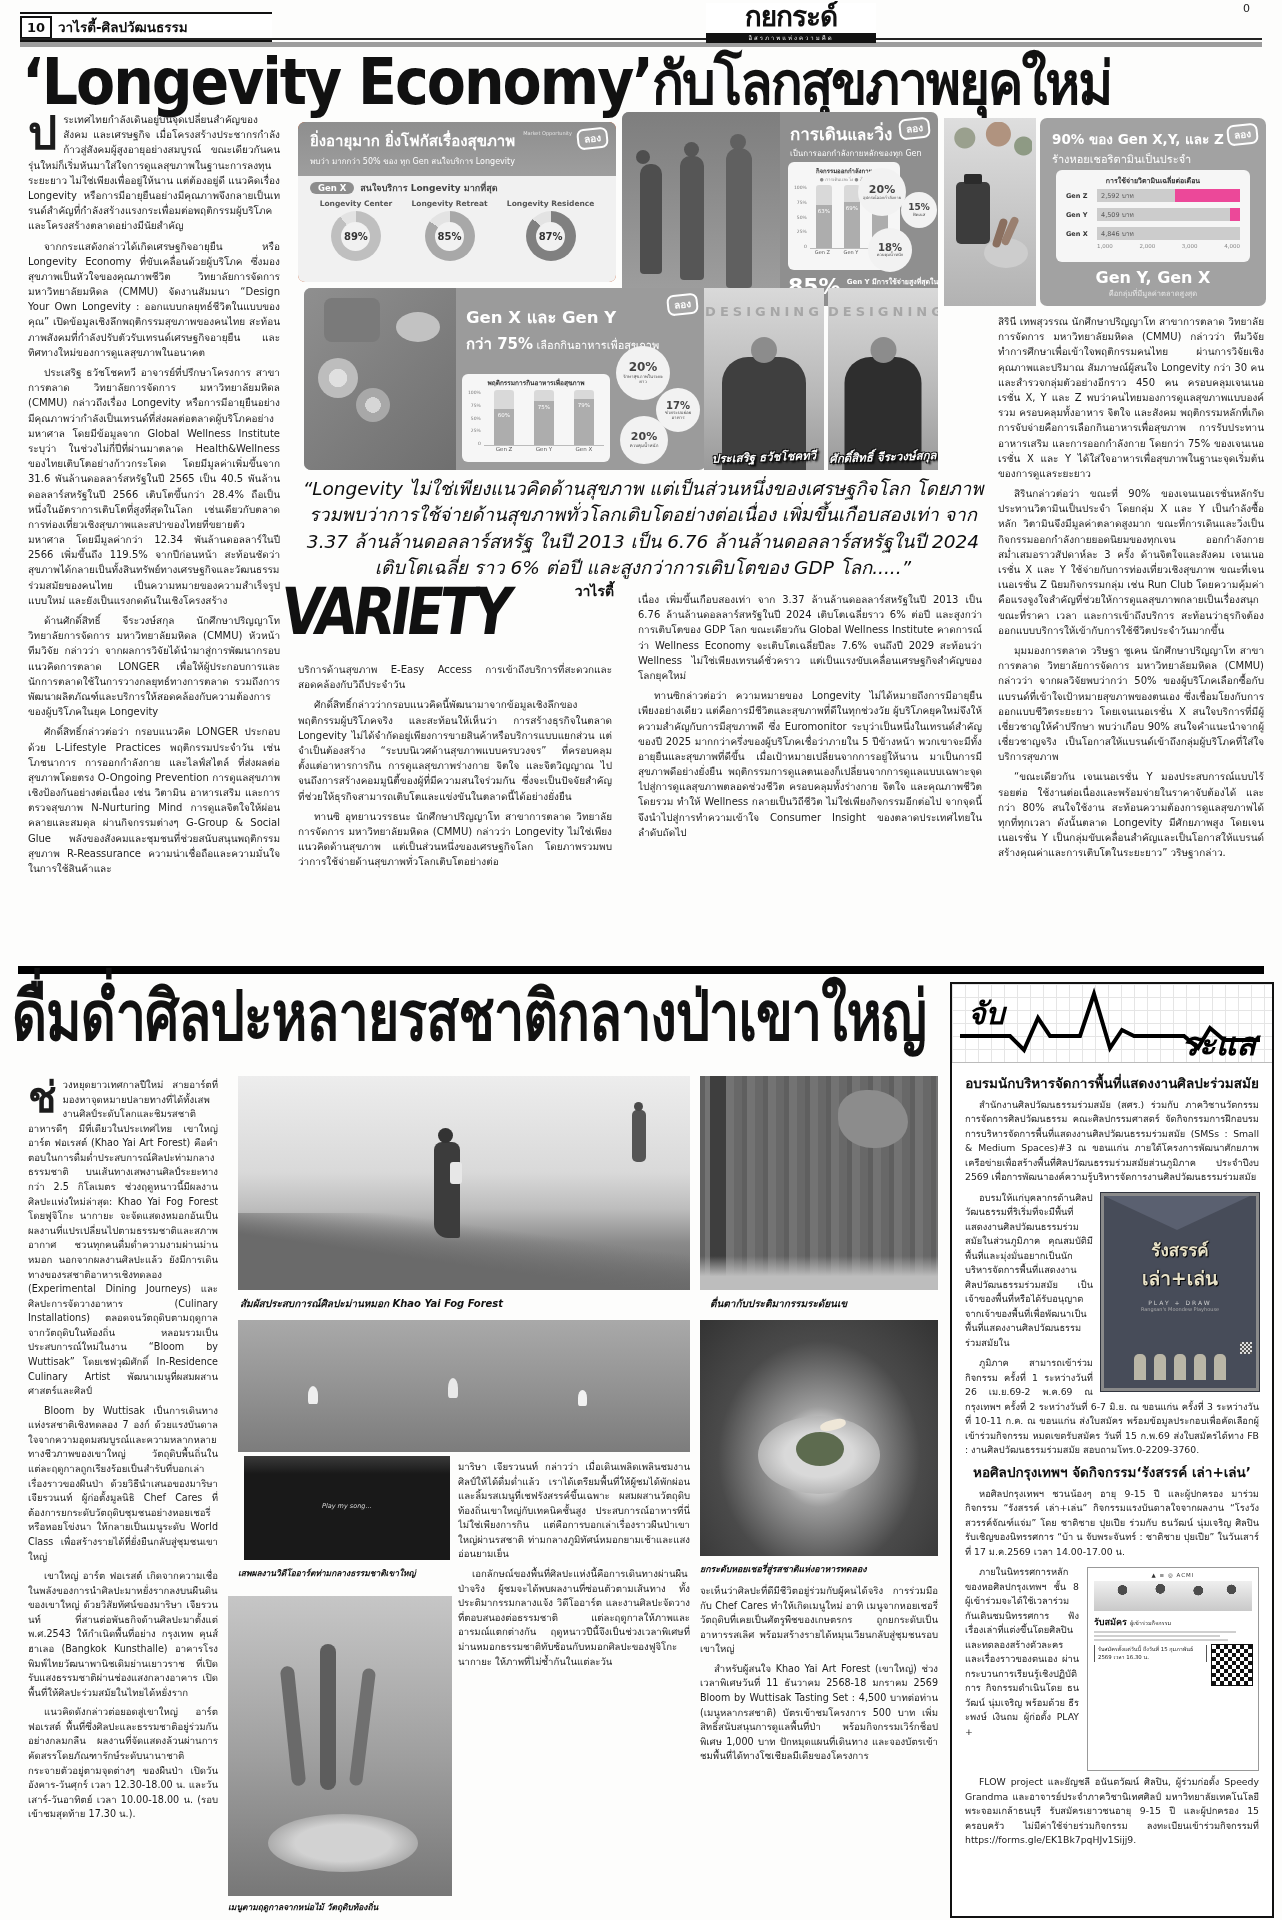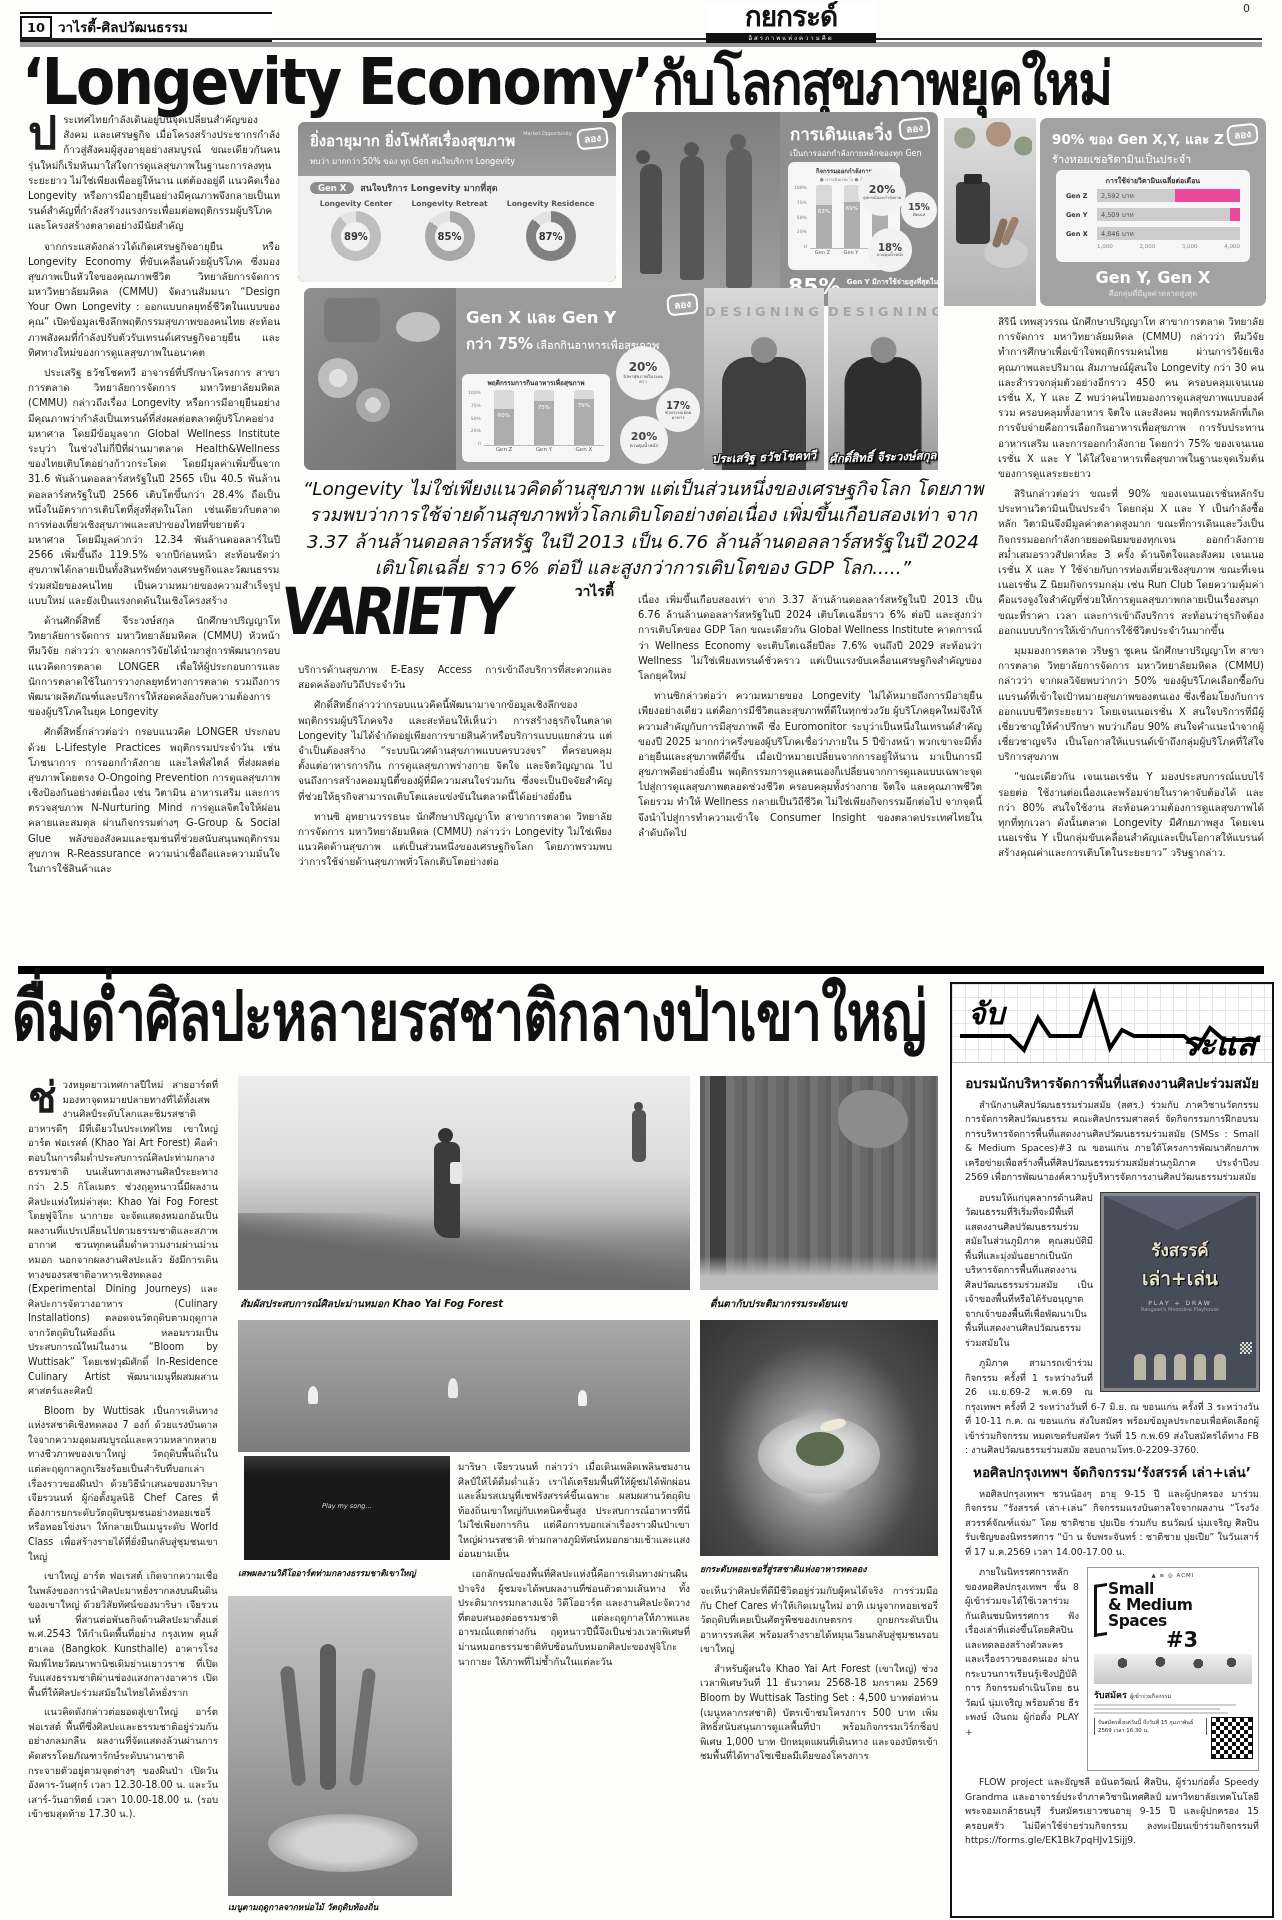--- a/index.html
+++ b/index.html
@@ -477,26 +477,20 @@
             <i></i>
           </div>
         <div class="pqr"></div>
       </div>
       <p>อบรมให้แก่บุคลากรด้านศิลปวัฒนธรรมที่ริเริ่มที่จะมีพื้นที่แสดงงานศิลปวัฒนธรรมร่วมสมัยในส่วนภูมิภาค คุณสมบัติมีพื้นที่และมุ่งมั่นอยากเป็นนักบริหารจัดการพื้นที่แสดงงานศิลปวัฒนธรรมร่วมสมัย เป็นเจ้าของพื้นที่หรือได้รับอนุญาตจากเจ้าของพื้นที่เพื่อพัฒนาเป็นพื้นที่แสดงงานศิลปวัฒนธรรมร่วมสมัยใน</p>
       <p>ภูมิภาค สามารถเข้าร่วมกิจกรรม ครั้งที่ 1 ระหว่างวันที่ 26 เม.ย.69-2 พ.ค.69 ณ กรุงเทพฯ ครั้งที่ 2 ระหว่างวันที่ 6-7 มิ.ย. ณ ขอนแก่น ครั้งที่ 3 ระหว่างวันที่ 10-11 ก.ค. ณ ขอนแก่น ส่งใบสมัคร พร้อมข้อมูลประกอบเพื่อคัดเลือกผู้เข้าร่วมกิจกรรม หมดเขตรับสมัคร วันที่ 15 ก.พ.69 ส่งใบสมัครได้ทาง FB : งานศิลปวัฒนธรรมร่วมสมัย สอบถามโทร.0-2209-3760.</p>
       <h3>หอศิลปกรุงเทพฯ จัดกิจกรรม‘รังสรรค์ เล่า+เล่น’</h3>
       <p class="noindent">หอศิลปกรุงเทพฯ ชวนน้องๆ อายุ 9-15 ปี และผู้ปกครอง มาร่วมกิจกรรม “รังสรรค์ เล่า+เล่น” กิจกรรมแรงบันดาลใจจากผลงาน “โรงวังสวรรค์จัณฑ์แจ่ม” โดย ชาติชาย ปุยเปีย ร่วมกับ ธนวัฒน์ นุ่มเจริญ ศิลปินรับเชิญของนิทรรศการ “บ้า น จับพระจันทร์ : ชาติชาย ปุยเปีย” ในวันเสาร์ที่ 17 ม.ค.2569 เวลา 14.00-17.00 น.</p>
       <div id="smsbox">
         <div id="smsbrand">▲ ≡ ◎ ACMI</div>
-        <div id="smslogo">
-          <div class="l">Small</div>
-          <div class="l">&amp; Medium</div>
-          <div class="l">Spaces</div>
-          <div class="l4">#3</div>
-        </div>
         <div id="smspeople"></div>
         <div id="smsapply"><span style="font-size:9px;font-weight:900;">รับสมัคร</span> <span>ผู้เข้าร่วมกิจกรรม</span></div>
         <div class="fakeline" style="width:90%;"></div>
         <div class="fakeline" style="width:80%;"></div>
         <div class="fakeline" style="width:85%;"></div>
         <div id="smsfoot">
           <div id="smsnote">รับสมัครตั้งแต่วันนี้ ถึงวันที่ 15 กุมภาพันธ์ 2569 เวลา 16.30 น.</div>
           <div id="smsqr"></div>
         </div>
       </div>

